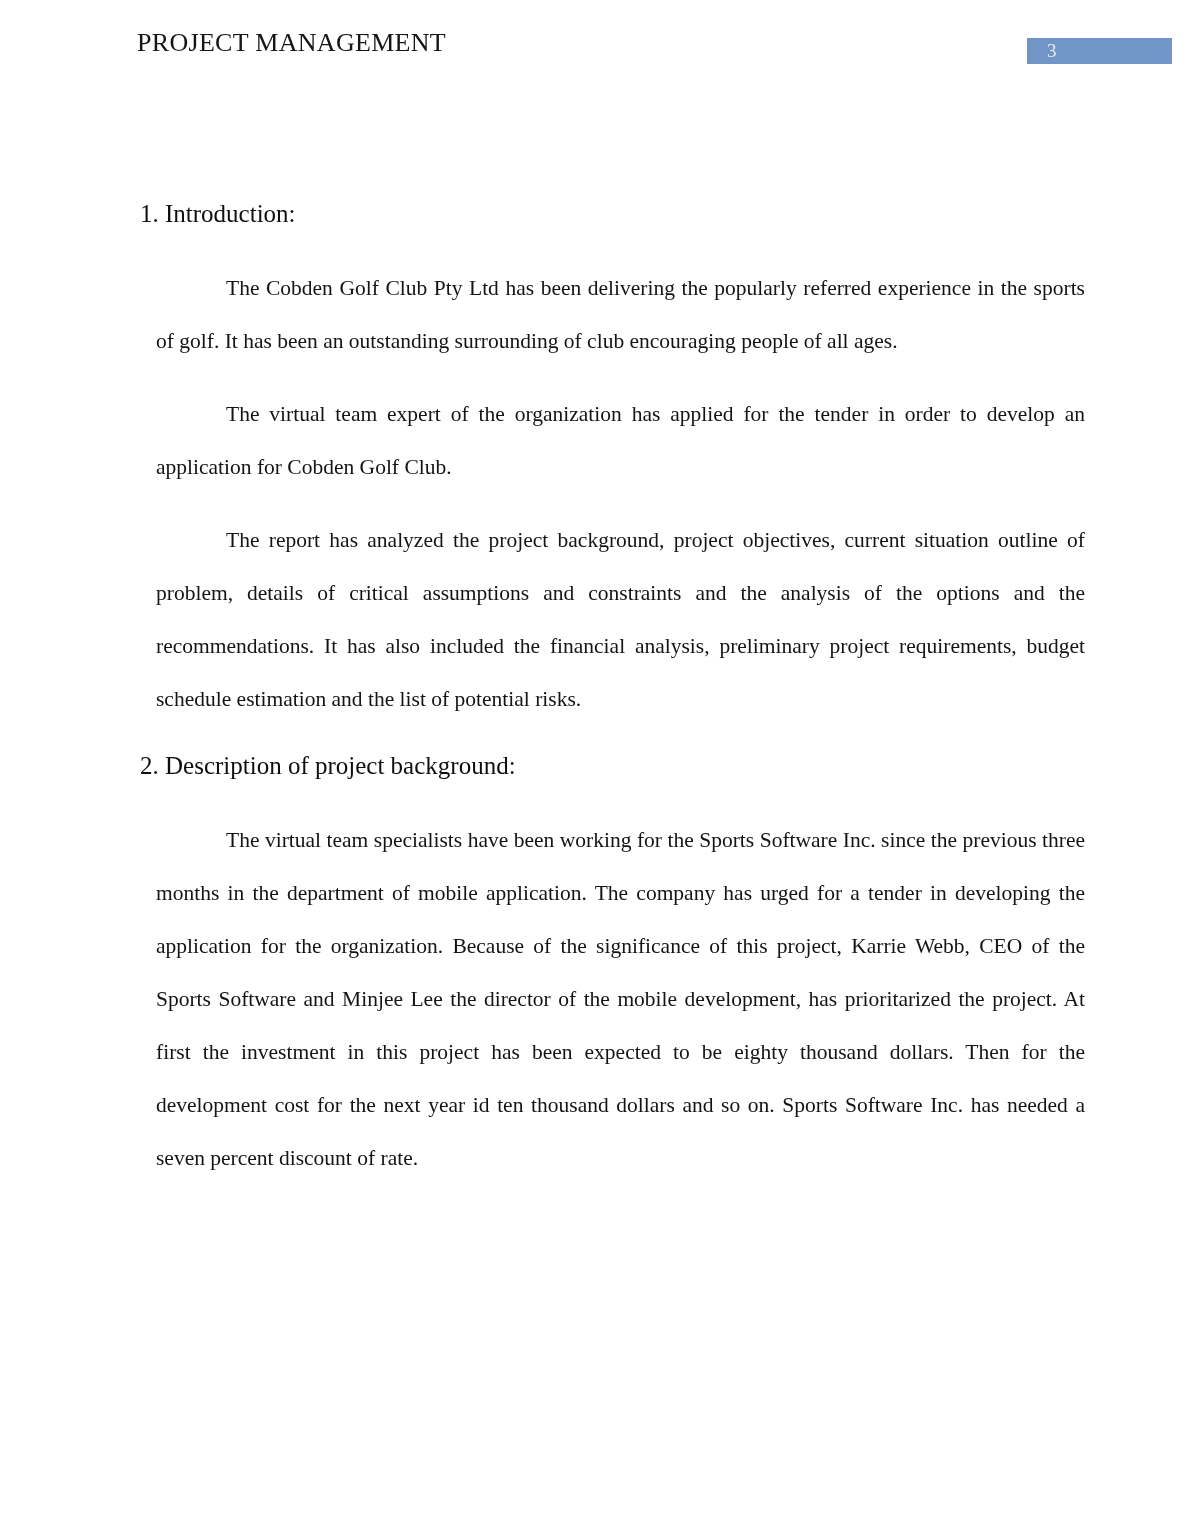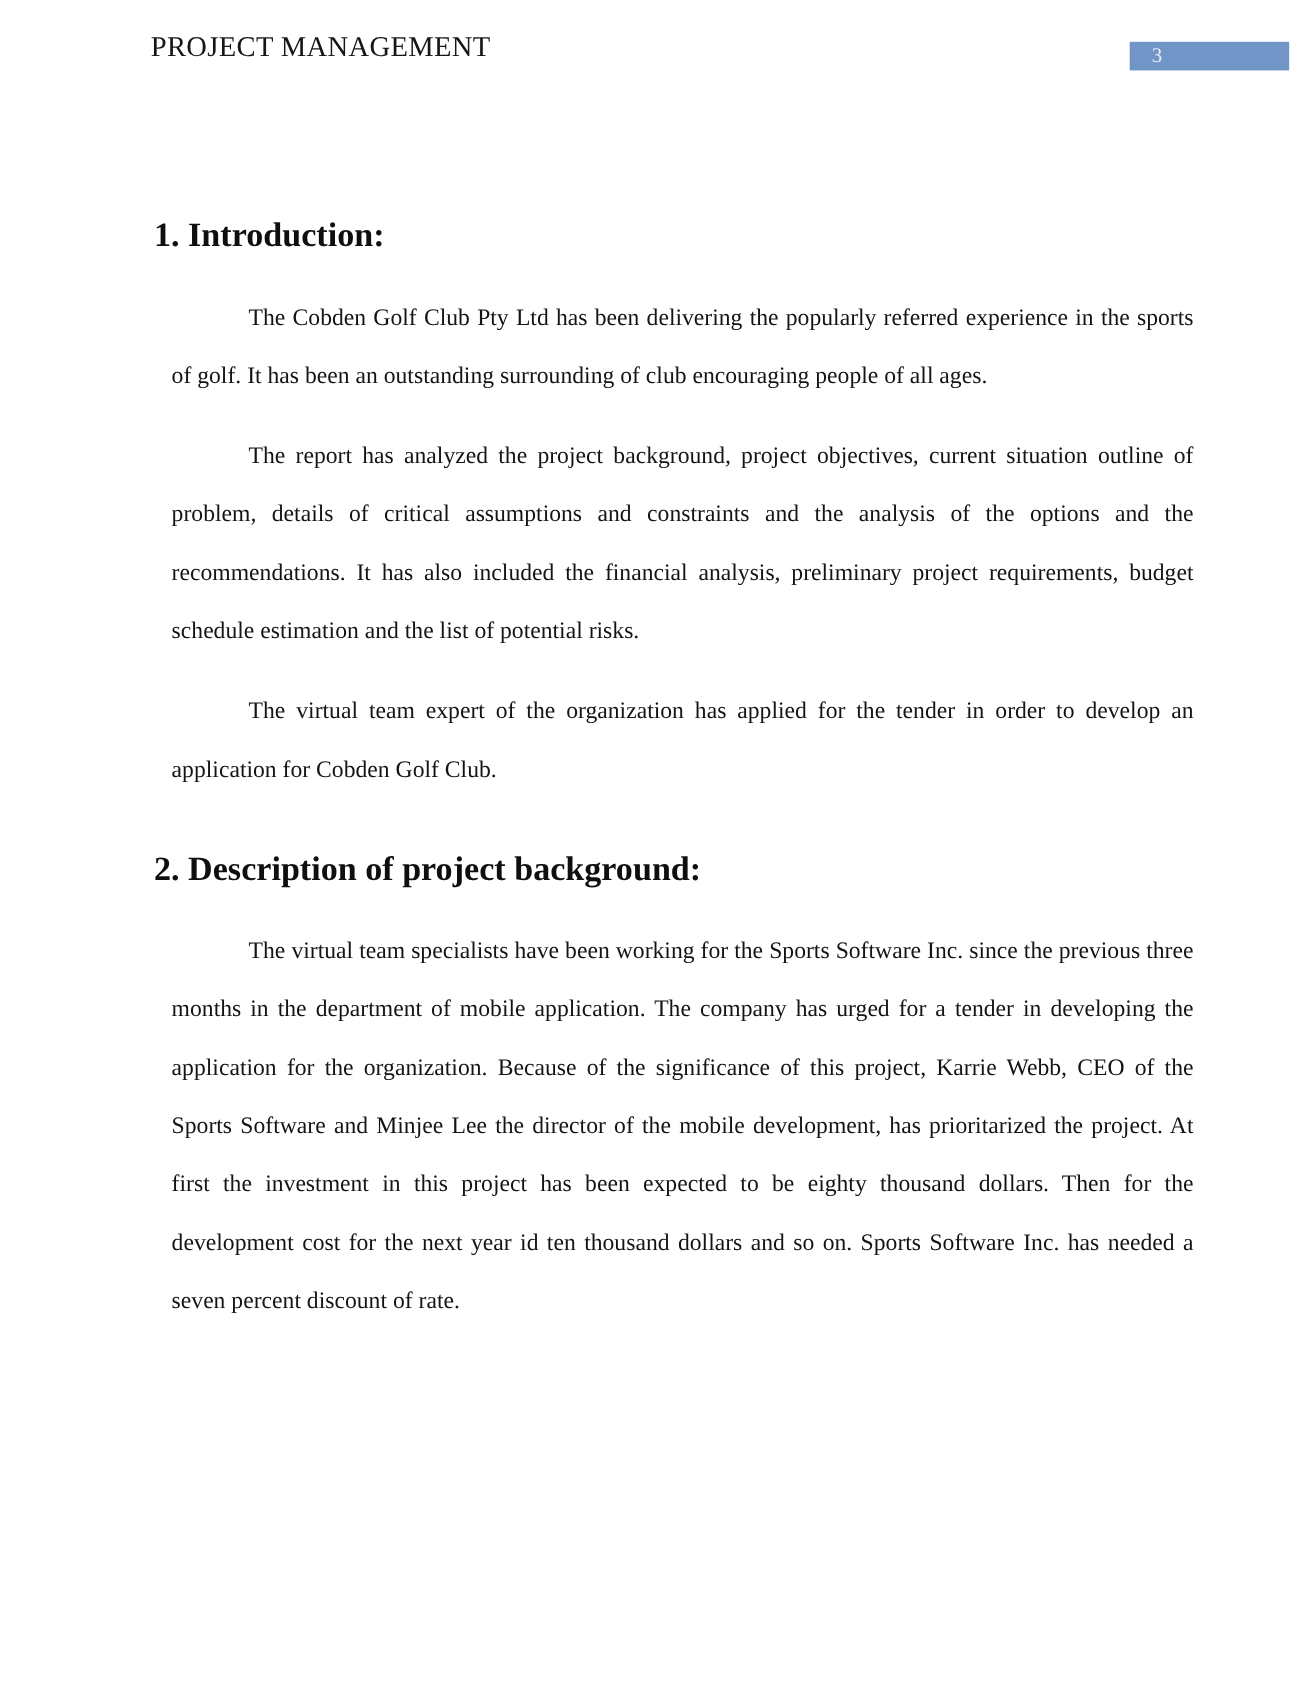--- a/index.html
+++ b/index.html
@@ -41,28 +41,28 @@
     padding-left: 20px;
     box-sizing: border-box;
   }
   .content {
     position: absolute;
     top: 198px;
     left: 140px;
     width: 945px;
   }
   .section-heading {
-    font-size: 31px;
-    font-weight: bold;
+    font-size: 25px;
+    font-weight: normal;
     color: #0f0f0f;
     line-height: 32px;
     margin: 0 0 32px 0;
   }
   .section-heading.second {
-    margin-top: 48px;
+    margin-top: 24px;
   }
   .para {
     font-size: 21.5px;
     line-height: 53px;
     text-align: justify;
     text-indent: 70px;
     margin: 0 0 20px 16px;
     color: #141414;
   }
 </style>
@@ -78,23 +78,23 @@
   <div class="page-badge">
     <span>3</span>
   </div>
 
   <div class="content">
 
     <div class="section-heading">1. Introduction:</div>
 
     <p class="para">The Cobden Golf Club Pty Ltd has been delivering the popularly referred experience in the sports of golf. It has been an outstanding surrounding of club encouraging people of all ages.</p>
 
+    <p class="para">The virtual team expert of the organization has applied for the tender in order to develop an application for Cobden Golf Club.</p>
+
     <p class="para">The report has analyzed the project background, project objectives, current situation outline of problem, details of critical assumptions and constraints and the analysis of the options and the recommendations. It has also included the financial analysis, preliminary project requirements, budget schedule estimation and the list of potential risks.</p>
-
-    <p class="para">The virtual team expert of the organization has applied for the tender in order to develop an application for Cobden Golf Club.</p>
 
     <div class="section-heading second">2. Description of project background:</div>
 
     <p class="para">The virtual team specialists have been working for the Sports Software Inc. since the previous three months in the department of mobile application. The company has urged for a tender in developing the application for the organization. Because of the significance of this project, Karrie Webb, CEO of the Sports Software and Minjee Lee the director of the mobile development, has prioritarized the project. At first the investment in this project has been expected to be eighty thousand dollars. Then for the development cost for the next year id ten thousand dollars and so on. Sports Software Inc. has needed a seven percent discount of rate.</p>
 
   </div>
 
 </div>
 
 </body></html>

